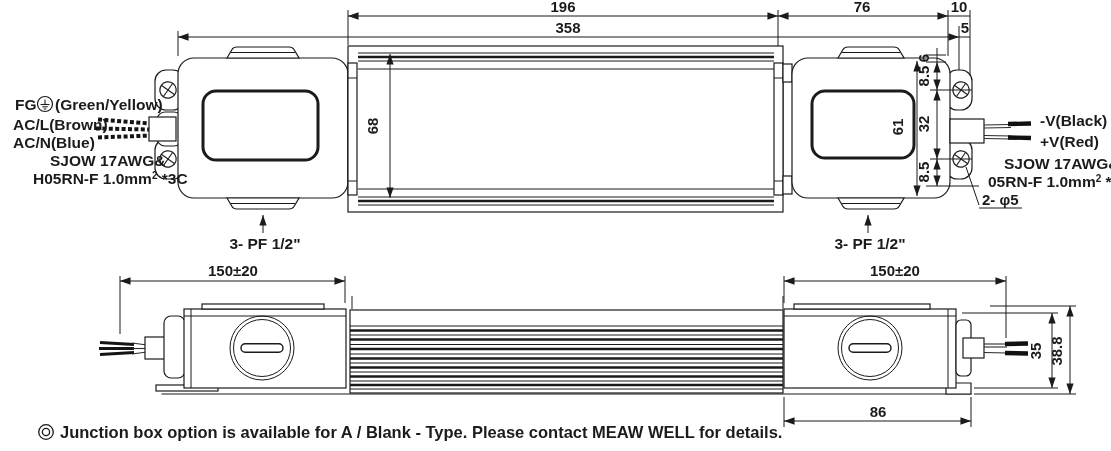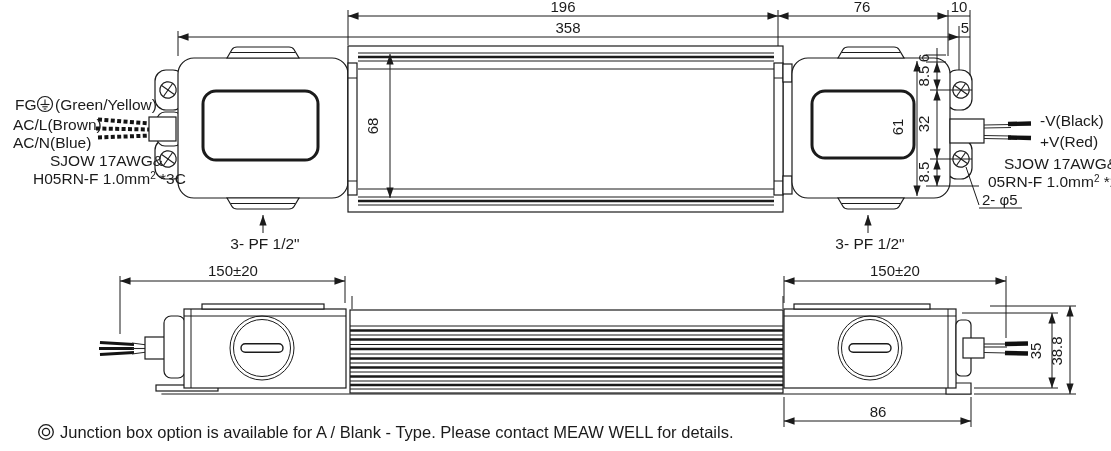--- a/index.html
+++ b/index.html
@@ -1,16 +1,16 @@
 <!DOCTYPE html>
 <html><head>
 <meta charset="utf-8">
 <style>
   html,body{margin:0;padding:0;background:#fff;}
-  .stage{position:relative;width:1111px;height:451px;background:#fff;overflow:hidden;}
+  .stage{position:relative;width:1111px;height:451px;background:#fff;overflow:hidden;font-weight:bold;}
   svg text{font-family:"Liberation Sans","DejaVu Sans",sans-serif;fill:#1b1b1b;}
   .ln{fill:none;stroke:#1b1b1b;stroke-width:1.2;stroke-linecap:square;}
   .lnthin{fill:none;stroke:#1b1b1b;stroke-width:1;}
   .wfill{fill:#fff;stroke:#1b1b1b;stroke-width:1.2;}
   .bold{fill:none;stroke:#1b1b1b;stroke-width:3;}
   .thk{fill:none;stroke:#1b1b1b;stroke-width:2.6;}
   .dim{fill:none;stroke:#1b1b1b;stroke-width:1;}
   .dar{marker-start:url(#ah);marker-end:url(#ah);}
   .dae{marker-end:url(#ah);}
   .hatchwire{fill:none;stroke:#141414;stroke-width:4;stroke-dasharray:4 2.4;}

